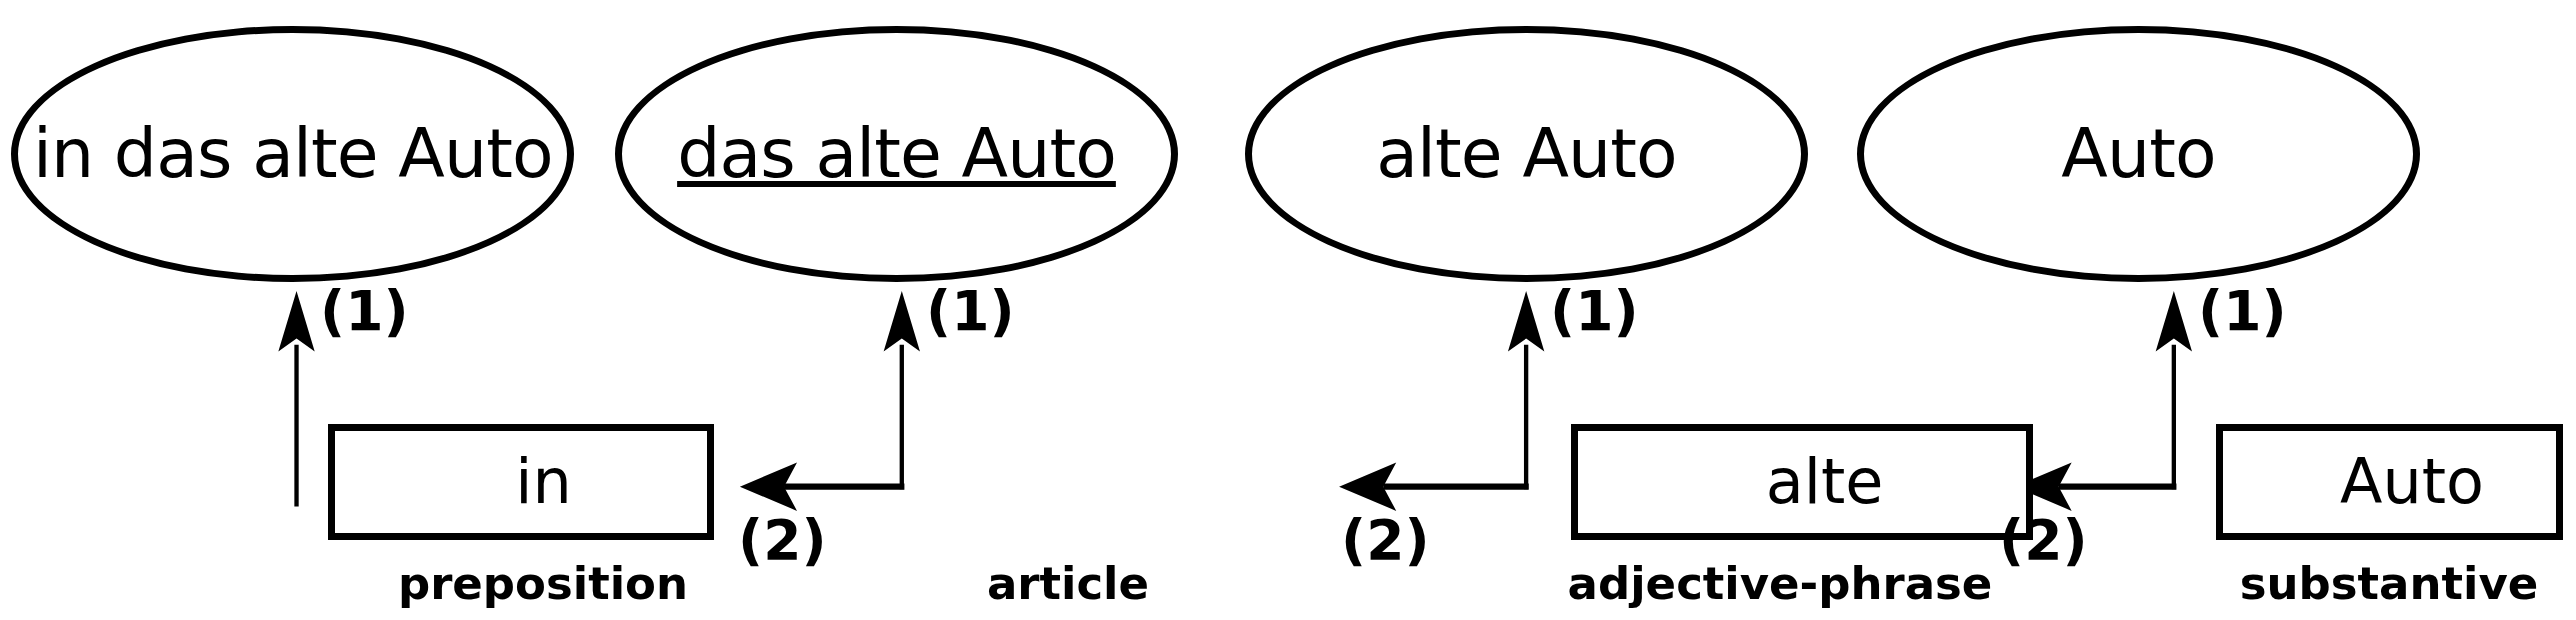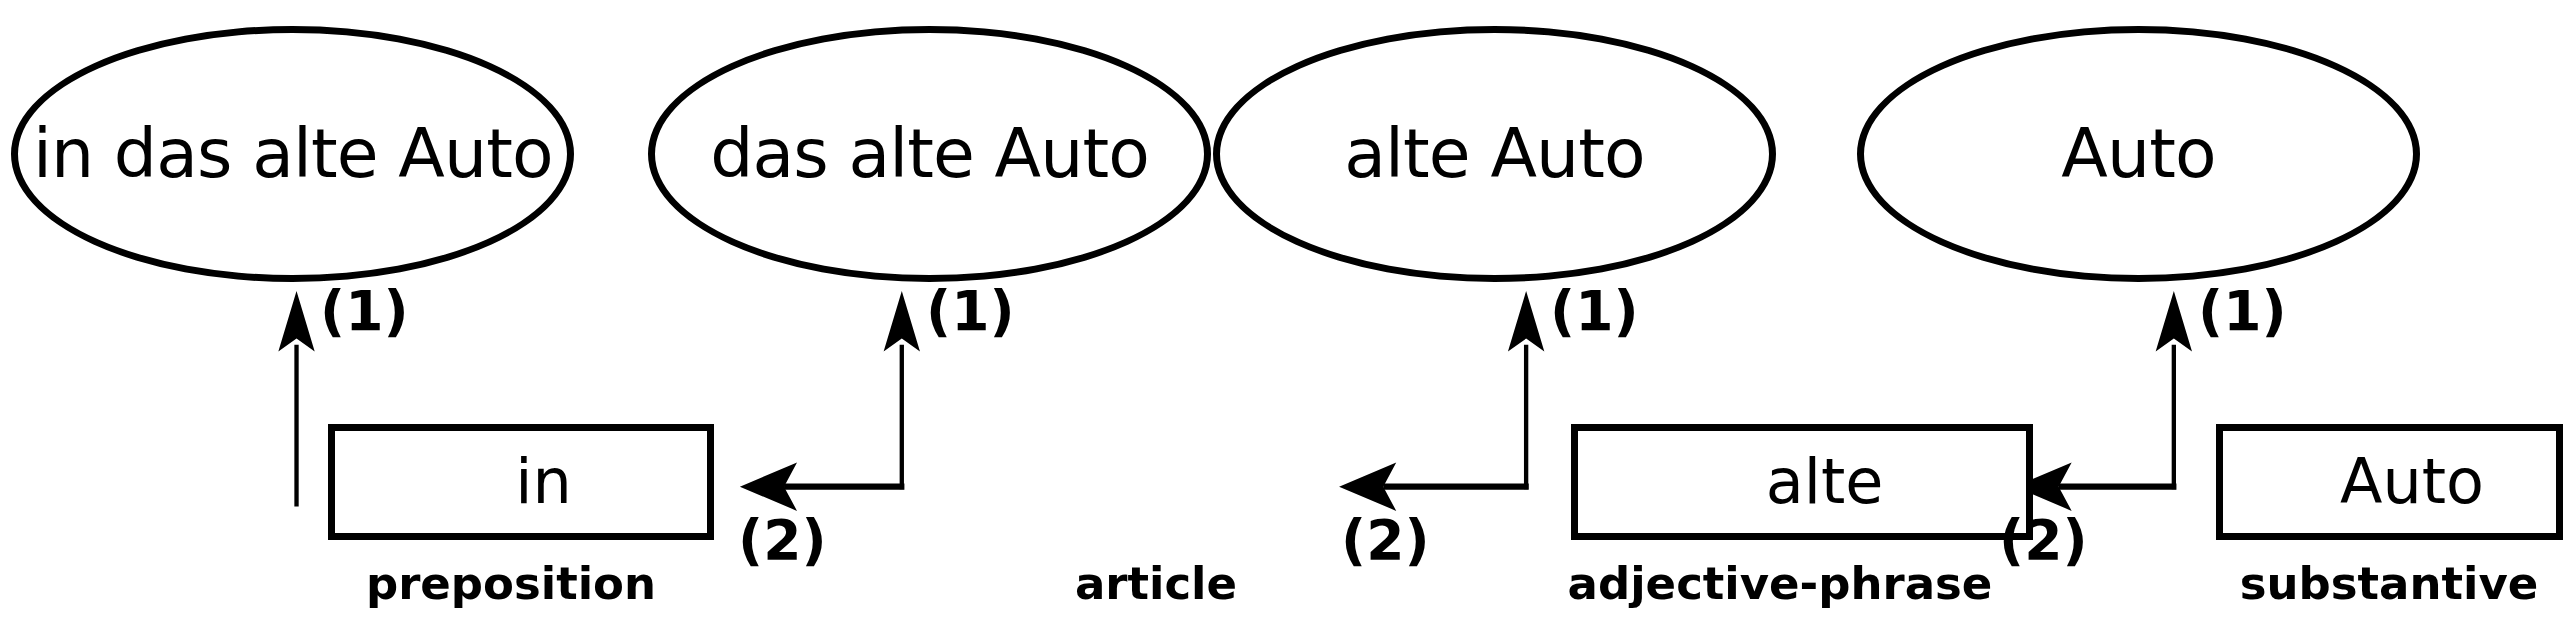--- a/index.html
+++ b/index.html
@@ -104,42 +104,42 @@
       <line x1="2510" y1="565" x2="2510" y2="398" stroke="#000" stroke-width="5"></line>
       <polygon points="2510,336 2489,406 2510,391 2531,406" fill="#000"></polygon>
       <line x1="2513" y1="562" x2="2377" y2="562" stroke="#000" stroke-width="7"></line>
       <polygon points="2326,562 2392,534 2377,562 2392,590" fill="#000"></polygon>
     </g>
   </svg>
 
   <div class="ellipse" style="left:11.3px;   width:563px;">
     <span>in das alte Auto</span>
   </div>
-  <div class="ellipse" style="left:648px;  width:563px;">
+  <div class="ellipse" style="left:615px;  width:563px;text-decoration:underline;">
     <span>das alte Auto</span>
   </div>
-  <div class="ellipse" style="left:1213px; width:563px;">
+  <div class="ellipse" style="left:1245px; width:563px;">
     <span>alte Auto</span>
   </div>
   <div class="ellipse" style="left:1857px; width:563px;">
     <span>Auto</span>
   </div>
 
   <div class="wordbox" style="left:328px;  width:386px;">
     <span>in</span>
   </div>
   <div class="wordbox" style="left:1571px; width:462px;">
     <span>alte</span>
   </div>
   <div class="wordbox" style="left:2216px; width:347px;">
     <span>Auto</span>
   </div>
 
-  <div class="boxlabel" style="left:511px;">preposition</div>
-  <div class="boxlabel" style="left:1156px;">article</div>
+  <div class="boxlabel" style="left:543px;">preposition</div>
+  <div class="boxlabel" style="left:1068px;">article</div>
   <div class="boxlabel" style="left:2389px;">substantive</div>
   <div class="boxlabel" style="left:1780px;">adjective-phrase</div>
 
   <div class="steplabel" style="left:320px;  top:284px;">(1)</div>
   <div class="steplabel" style="left:926px; top:284px;">(1)</div>
   <div class="steplabel" style="left:1550px; top:284px;">(1)</div>
   <div class="steplabel" style="left:2198px; top:284px;">(1)</div>
 
   <div class="steplabel" style="left:738px;  top:513px;">(2)</div>
   <div class="steplabel" style="left:1341px; top:513px;">(2)</div>

